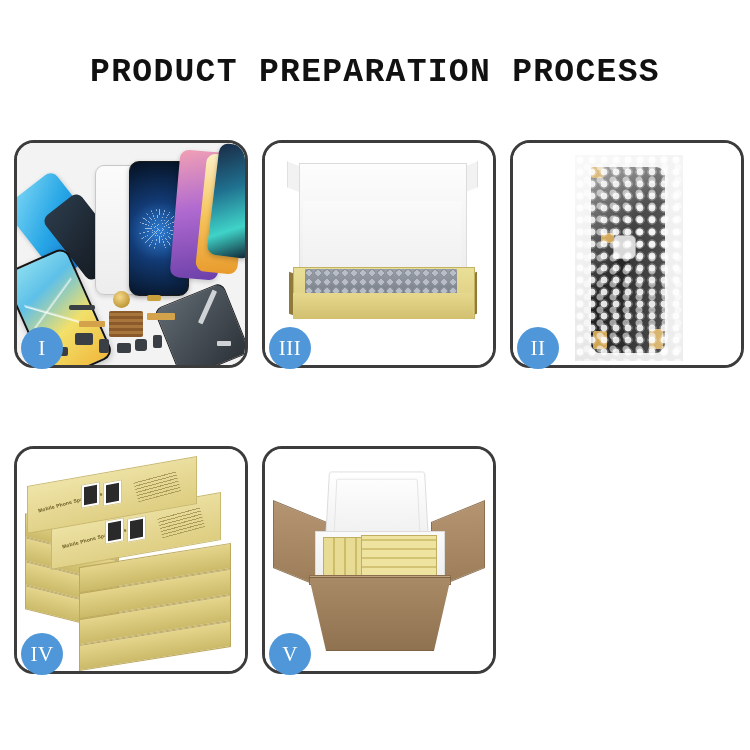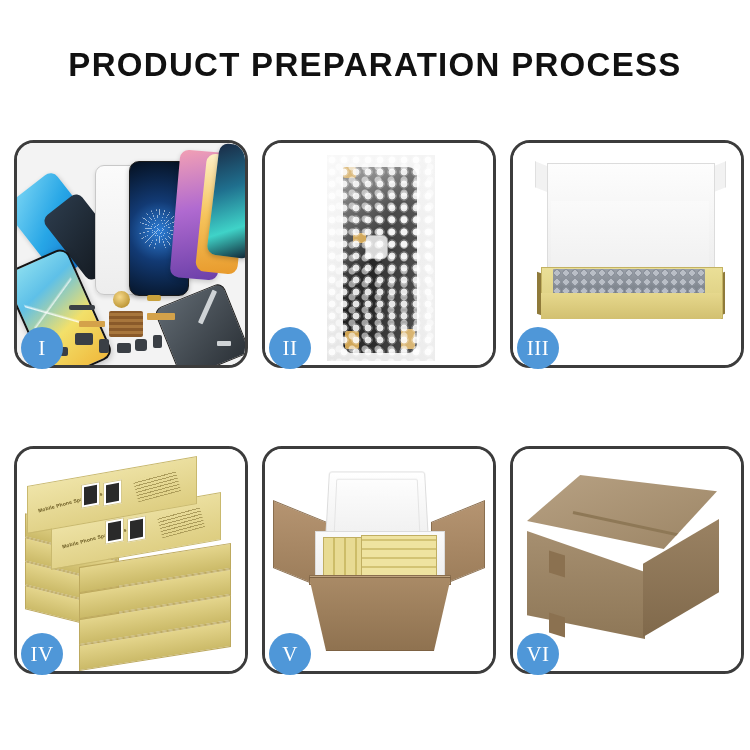--- a/index.html
+++ b/index.html
@@ -7,22 +7,22 @@
     width:750px;height:750px;background:#ffffff;
     font-family:"Liberation Sans",sans-serif;
     overflow:hidden;position:relative;
   }
   .page{width:750px;height:750px;position:relative;}
 
   
   .header{width:100%;text-align:center;padding-top:40px;box-sizing:border-box;}
   .title{
     font-size:33px;font-weight:700;color:#111;
-    letter-spacing:1.3px;line-height:1;margin:8px;
-    font-family:Liberation Sans, sans-serif;
+    letter-spacing:1.3px;line-height:1;margin:16px;
+    font-family:Liberation Mono, monospace;
   }
   .subtitle{
     font-size:14.5px;color:#1a1a1a;margin:12px 0 0 0;line-height:1;
     letter-spacing:.1px;font-weight:400;
   }
 
   
   .grid{
     position:absolute;left:14px;top:140px;
     width:722px;
@@ -357,52 +357,52 @@
           <div class="chip" style="left:118px;top:196px;width:12px;height:12px;border-radius:3px;"></div>
           <div class="chip" style="left:136px;top:192px;width:9px;height:13px;"></div>
           <div class="chip tool" style="left:188px;top:146px;width:5px;height:36px;transform:rotate(24deg);"></div>
           <div class="chip tool" style="left:200px;top:198px;width:14px;height:5px;"></div>
           <div class="chip" style="left:42px;top:204px;width:9px;height:9px;border-radius:2px;"></div>
         </div>
       </div>
       <div class="badge">I</div>
     </div>
 
+    <div class="panel p3">
+      <div class="inner">
+        <div class="lidflapL"></div>
+        <div class="lidflapR"></div>
+        <div class="lid"></div>
+        <div class="foam"></div>
+        <div class="baseEdgeL"></div>
+        <div class="baseEdgeR"></div>
+        <div class="base"></div>
+        <div class="wrapin"></div>
+        <div class="baseFront"></div>
+      </div>
+      <div class="badge">III</div>
+    </div>
+
     <div class="panel p2">
       <div class="inner">
         <div class="wrap"></div>
         <div class="scr"></div>
         <div class="cable"></div>
         <div class="conn"></div>
         <div class="tape" style="left:78px;top:24px;width:13px;height:11px;"></div>
         <div class="tape" style="left:88px;top:90px;width:13px;height:10px;"></div>
         <div class="tape" style="left:80px;top:188px;width:14px;height:18px;"></div>
         <div class="tape" style="left:136px;top:186px;width:14px;height:20px;"></div>
         <div class="bubbles"></div>
         <div class="bubbles2"></div>
         <div class="sheen"></div>
       </div>
       <div class="badge">II</div>
     </div>
 
-    <div class="panel p3">
-      <div class="inner">
-        <div class="lidflapL"></div>
-        <div class="lidflapR"></div>
-        <div class="lid"></div>
-        <div class="foam"></div>
-        <div class="baseEdgeL"></div>
-        <div class="baseEdgeR"></div>
-        <div class="base"></div>
-        <div class="wrapin"></div>
-        <div class="baseFront"></div>
-      </div>
-      <div class="badge">III</div>
-    </div>
-
     <div class="panel p4">
       <div class="inner">
         <div class="stack">
 
           <div class="bx">
             <div class="side" style="position:absolute;left:2px;top:62px;width:92px;height:22px;transform:skewY(14deg);"></div>
           </div>
           <div class="bx">
             <div class="side" style="position:absolute;left:2px;top:86px;width:92px;height:22px;transform:skewY(14deg);"></div>
           </div>
@@ -462,27 +462,15 @@
         <div class="foamlid"></div>
         <div class="foamwall"></div>
         <div class="boxes"></div>
         <div class="boxes2"></div>
         <div class="cartonRim"></div>
         <div class="carton"></div>
       </div>
       <div class="badge">V</div>
     </div>
 
-    <div class="panel p6">
-      <div class="inner">
-        <div class="topf">
-          <div class="seam"></div>
-        </div>
-        <div class="leftf"></div>
-        <div class="rightf"></div>
-        <div class="tape1"></div>
-        <div class="tape2"></div>
-      </div>
-      <div class="badge">VI</div>
-    </div>
 
   </div>
 </div>
 
 </body></html>

